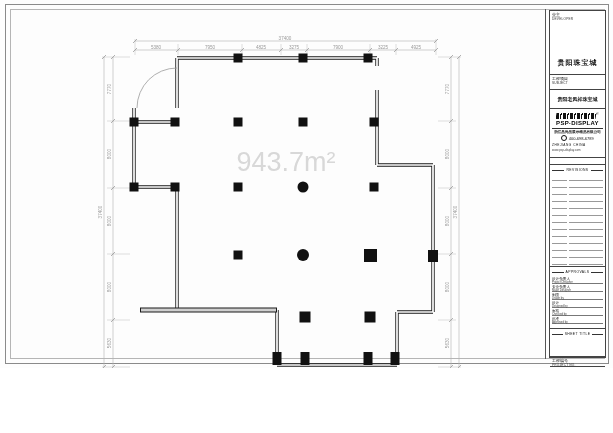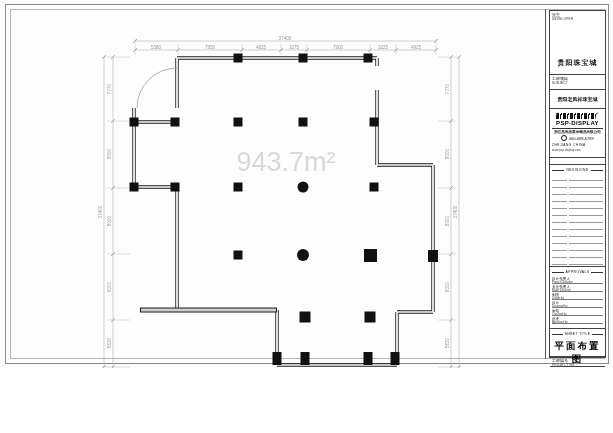--- a/index.html
+++ b/index.html
@@ -282,21 +282,20 @@
       <div class="arow">
         <span class="acn">批准</span>
         <span class="aen">Approved by</span>
       </div>
     </div>
 
     <div class="box sheetbox">
       <div class="rule-hdr">
           <span>SHEET TITLE</span>
         </div>
-      <div class="stitle">平面布置图</div>
     </div>
 
     <div class="box projno">
       <div class="tiny-cn">工程编号</div>
       <div class="tiny-en">PROJECT NO.</div>
     </div>
 
     <div class="box scale">
       <span class="sv"><span>比例</span>
         <span>1:150 (A3)</span></span>

